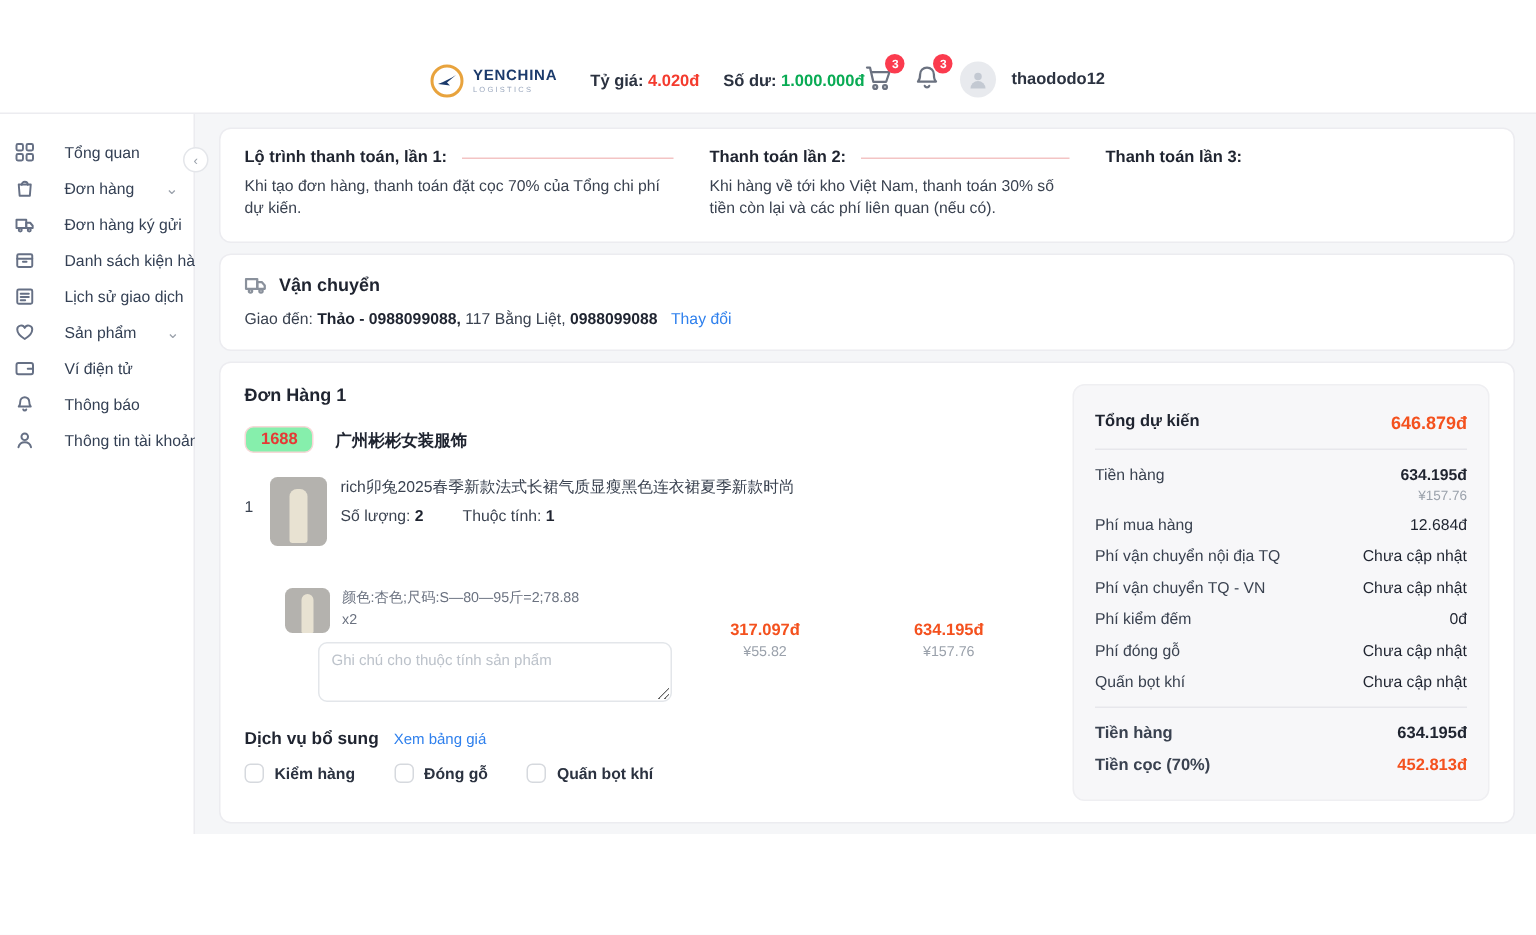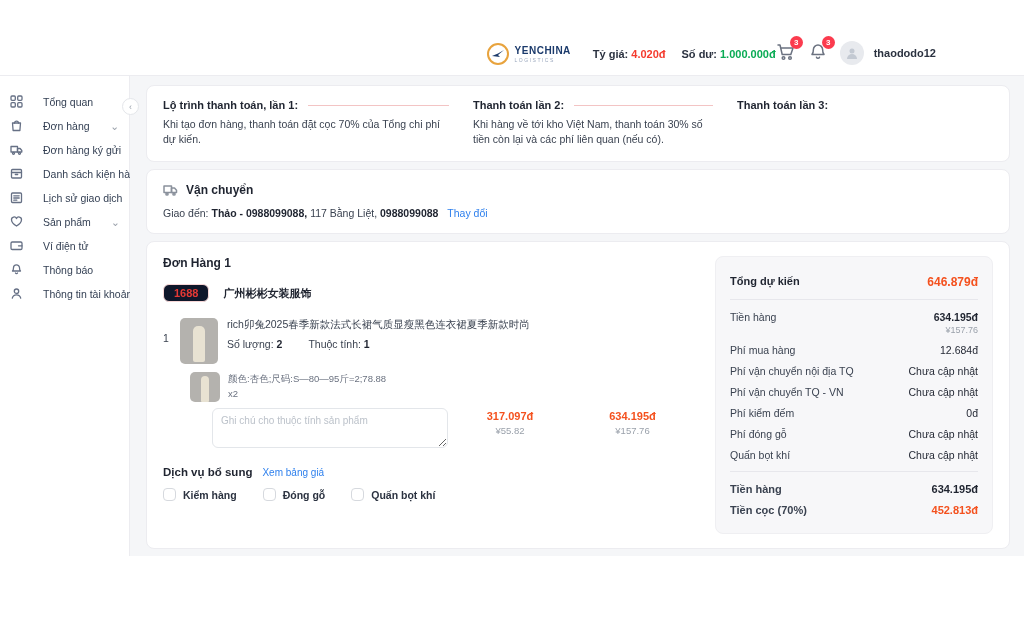--- a/index.html
+++ b/index.html
@@ -1,19 +1,19 @@
 <!DOCTYPE html>
 <html><head>
 <meta charset="utf-8">
 <style>
   * { margin:0; padding:0; box-sizing:border-box; }
   html,body { width:1024px; height:623px; background:#fff; font-family:"Liberation Sans", sans-serif; color:#1f2430; overflow:hidden; }
 
   
-  .header { height:76px; background:#fff; border-bottom:1px solid #ececf0; display:flex; align-items:flex-end; justify-content:flex-end; padding:0 88px 10px 88px; }
+  .header { height:76px; background:#fff; border-bottom:1px solid #ececf0; display:flex; align-items:flex-end; justify-content:center; padding:0 88px 10px 88px; }
   .logo-wrap { display:flex; align-items:center; gap:6px; }
   .logo-mark { width:22px; height:22px; border-radius:50%; border:2px solid #e8a33d; display:flex; align-items:center; justify-content:center; background:#fff; }
   .logo-mark svg { display:block; }
   .logo-texts { display:flex; flex-direction:column; line-height:1; }
   .logo-name { font-size:10px; font-weight:bold; color:#1b3a6b; letter-spacing:.5px; }
   .logo-sub { font-size:5px; color:#9aa7bd; letter-spacing:1.5px; margin-top:2px; }
   .hdr-left { display:flex; align-items:center; gap:22px; }
   .rate-line { font-size:11px; font-weight:bold; color:#2b3240; display:flex; gap:16px; }
   .rate-line .lbl { font-weight:bold; color:#2b3240; margin-right:3px; }
   .val-red { color:#f43b2e; }
@@ -56,31 +56,31 @@
   .ship-title { font-size:12px; font-weight:bold; }
   .ship-line { font-size:10.5px; color:#3a4250; margin-top:10px; }
   .ship-line b { color:#1f2430; }
   .link { color:#2f80ed; cursor:pointer; }
 
   
   .order-card { display:flex; gap:20px; padding:14px 16px; }
   .order-left { flex:1; min-width:0; }
   .order-title { font-size:12px; font-weight:bold; }
   .shop-row { display:flex; align-items:center; gap:14px; margin-top:14px; }
-  .mp-badge { font-size:11px; font-weight:bold; color:#e53935; background:#0f172a; border:1px solid #f7d7d7; border-radius:6px; padding:2px 10px; cursor:pointer; }
+  .mp-badge { font-size:11px; font-weight:bold; color:#e53935; background:#86efac; border:1px solid #f7d7d7; border-radius:6px; padding:2px 10px; cursor:pointer; }
   .shop-name { font-size:11px; font-weight:bold; }
   .item-row { display:flex; gap:9px; margin-top:16px; }
   .item-idx { font-size:10.5px; color:#3a4250; padding-top:14px; width:8px; }
   .thumb { width:38px; height:46px; border-radius:5px; background:#b4b2ae; position:relative; overflow:hidden; }
   .thumb::after { content:""; position:absolute; left:13px; top:8px; width:12px; height:36px; background:#e8e2d2; border-radius:5px 5px 2px 2px; }
   .item-info { flex:1; min-width:0; }
   .item-title { font-size:10.5px; color:#3a4250; white-space:nowrap; overflow:hidden; }
   .item-meta { font-size:10.5px; color:#3a4250; margin-top:6px; display:flex; gap:26px; }
   .item-meta b { color:#1f2430; }
-  .variant-row { display:flex; margin-left:27px; margin-top:8px;align-items:center; }
+  .variant-row { display:flex; margin-left:27px; margin-top:28px; }
   .variant-main { width:260px; }
   .vline1 { display:flex; gap:8px; }
   .vthumb { width:30px; height:30px; border-radius:5px; background:#b4b2ae; position:relative; overflow:hidden; flex:0 0 30px; }
   .vthumb::after { content:""; position:absolute; left:11px; top:4px; width:8px; height:26px; background:#e8e2d2; border-radius:4px 4px 1px 1px; }
   .vspec { font-size:9.5px; color:#6b7280; line-height:1.5; }
   .note-area { margin-top:6px; margin-left:22px; width:236px; height:40px; border:1px solid #e3e6ea; border-radius:6px; font-size:10px; color:#3a4250; padding:6px 8px; resize:both; font-family:"Liberation Sans", sans-serif; }
   .note-area::placeholder { color:#bcc2ca; }
   .price-col { width:120px; text-align:center; padding-top:22px; }
   .price-col.second { flex:1; }
   .price-main { font-size:11px; font-weight:bold; color:#f4511e; }

